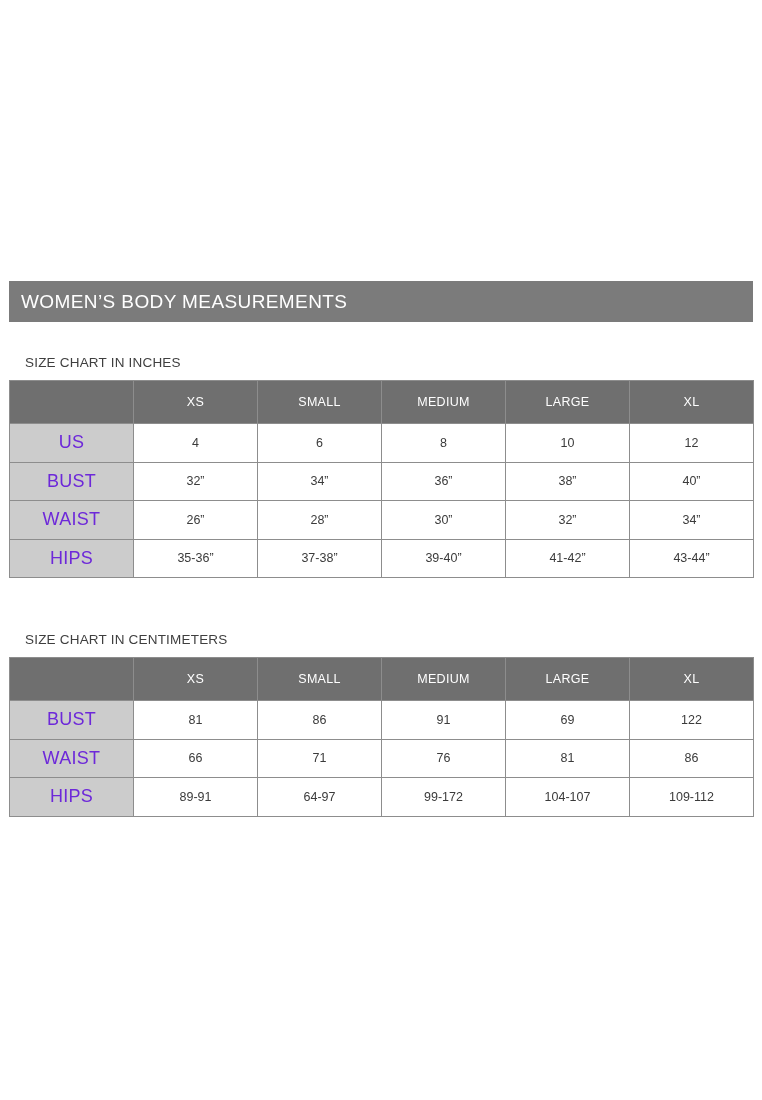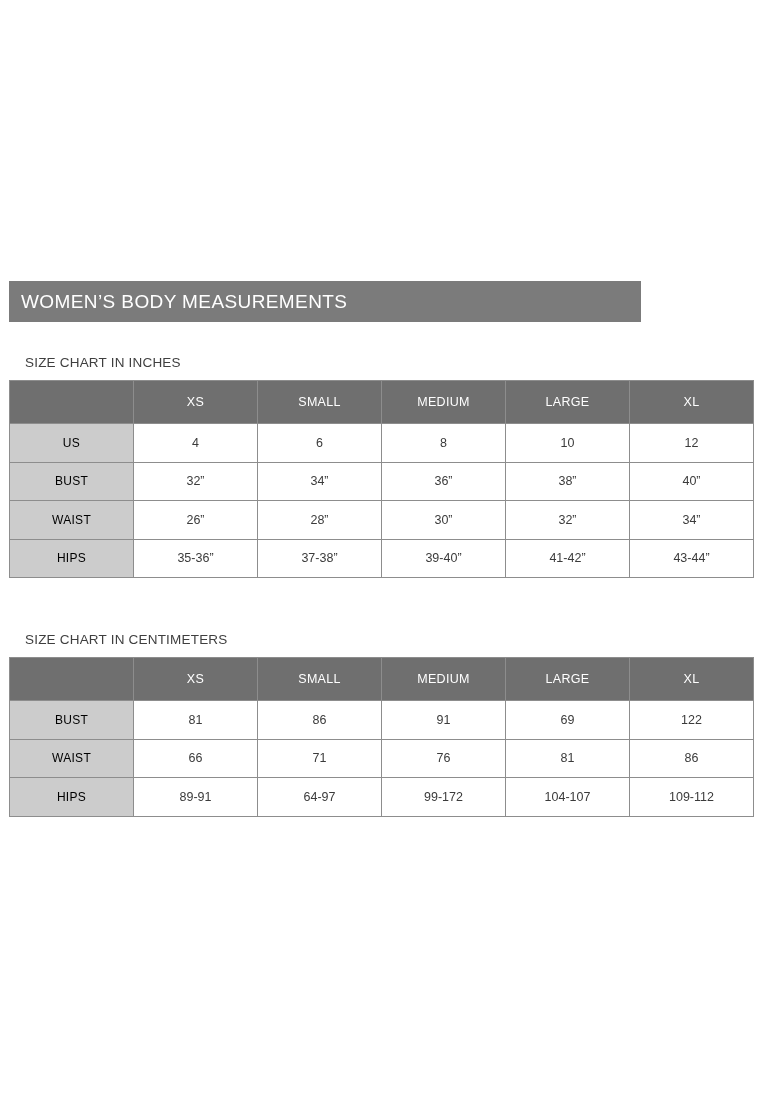--- a/index.html
+++ b/index.html
@@ -19,21 +19,21 @@
     position: absolute;
     left: 0;
     top: 0;
     width: 762px;
     height: 1100px;
   }
   .banner {
     position: absolute;
     left: 9px;
     top: 281px;
-    width: 632px;
+    width: 744px;
     height: 41px;
     background: #7b7b7b;
     display: flex;
     align-items: center;
   }
   .banner-title {
     color: #ffffff;
     font-size: 19px;
     letter-spacing: 0.4px;
     padding-left: 12px;
@@ -75,22 +75,22 @@
     color: #ffffff;
     height: 42px;
     font-size: 12.5px;
     letter-spacing: 0.3px;
   }
   table.size-table thead th.corner {
     background: #6f6f6f;
   }
   table.size-table tbody th.rowhead {
     background: #cccccc;
-    color: #000000;
-    font-size: 12px;
+    color: #6d28d9;
+    font-size: 18px;
     letter-spacing: 0.3px;
   }
   table.size-table tbody td {
     background: #ffffff;
   }
   col.c0 { width: 124px; }
   col.c1, col.c2, col.c3, col.c4, col.c5 { width: 124px; }
 </style>
 </head>
 <body>

